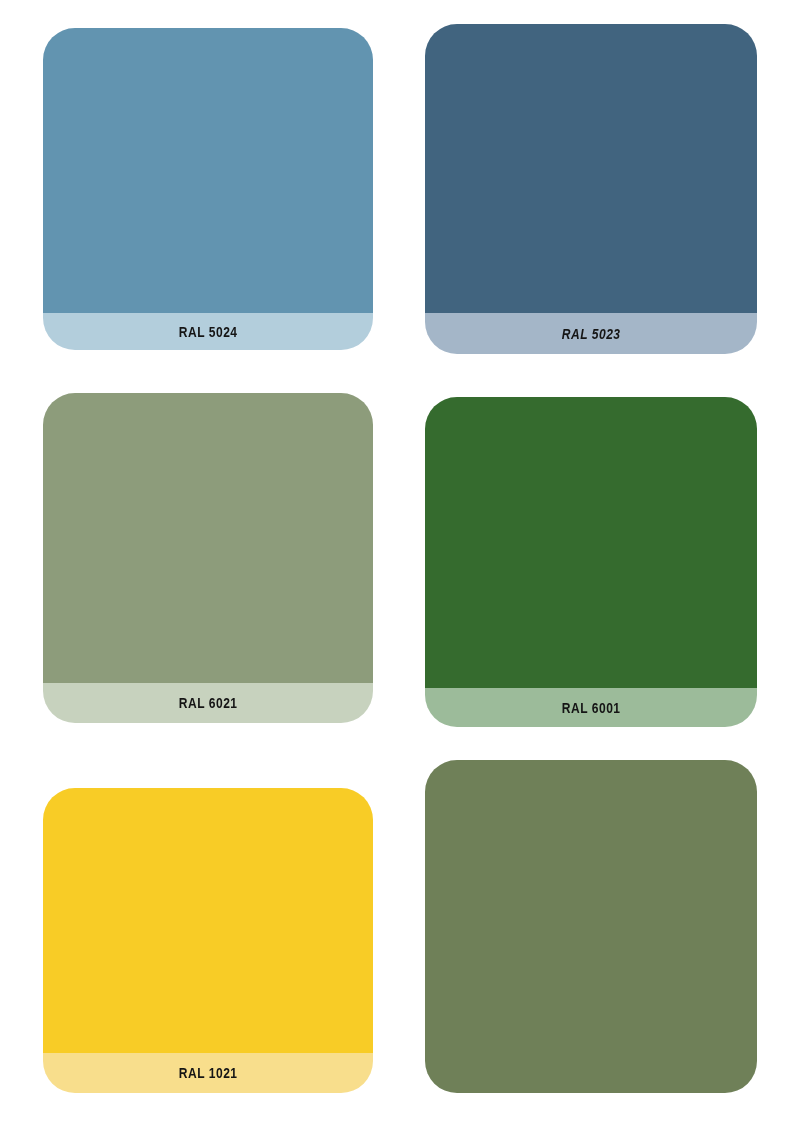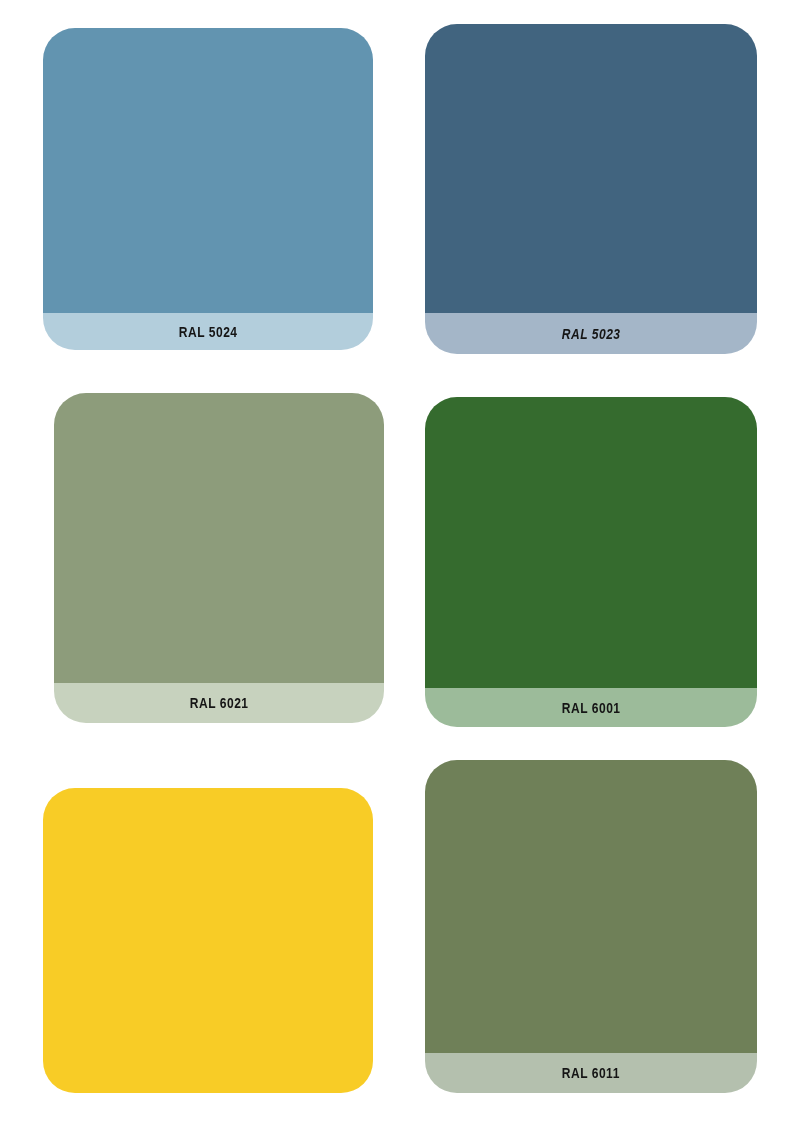--- a/index.html
+++ b/index.html
@@ -74,38 +74,38 @@
     </div>
   </div>
 
   <div class="swatch" id="swatch-1" style="left: 425px; top: 24px; width: 332px; height: 330px;">
     <div class="swatch-color" style="background: rgb(65, 100, 127);"></div>
     <div class="swatch-label-band" style="background: rgb(164, 182, 200); height: 41px; flex-basis: 41px; font-style: italic;">
       <span class="swatch-label">RAL 5023</span>
     </div>
   </div>
 
-  <div class="swatch" id="swatch-2" style="left: 43px; top: 393px; width: 330px; height: 330px; margin-left: 11px;">
+  <div class="swatch" id="swatch-2" style="left: 43px; top: 393px; width: 330px; height: 330px;">
     <div class="swatch-color" style="background: rgb(141, 156, 123);"></div>
     <div class="swatch-label-band" style="background: rgb(199, 210, 190); height: 40px; flex-basis: 40px;">
       <span class="swatch-label">RAL 6021</span>
     </div>
   </div>
 
   <div class="swatch" id="swatch-3" style="left: 425px; top: 397px; width: 332px; height: 330px;">
     <div class="swatch-color" style="background: rgb(53, 107, 46);"></div>
     <div class="swatch-label-band" style="background: rgb(156, 187, 154); height: 39px; flex-basis: 39px;">
       <span class="swatch-label">RAL 6001</span>
     </div>
   </div>
 
   <div class="swatch" id="swatch-4" style="left: 43px; top: 788px; width: 330px; height: 305px;">
     <div class="swatch-color" style="background: rgb(248, 204, 38);"></div>
+    <div class="swatch-label-band" style="background: rgb(248, 222, 140); height: 40px; flex-basis: 40px;">
+      <span class="swatch-label">RAL 1021</span>
+    </div>
   </div>
 
   <div class="swatch" id="swatch-5" style="left: 425px; top: 760px; width: 332px; height: 333px;">
     <div class="swatch-color" style="background: rgb(111, 128, 88);"></div>
-    <div class="swatch-label-band" style="background: rgb(180, 192, 174); height: 40px; flex-basis: 40px;">
-      <span class="swatch-label">RAL 6011</span>
-    </div>
   </div>
 
 </div>
 
 </body></html>

